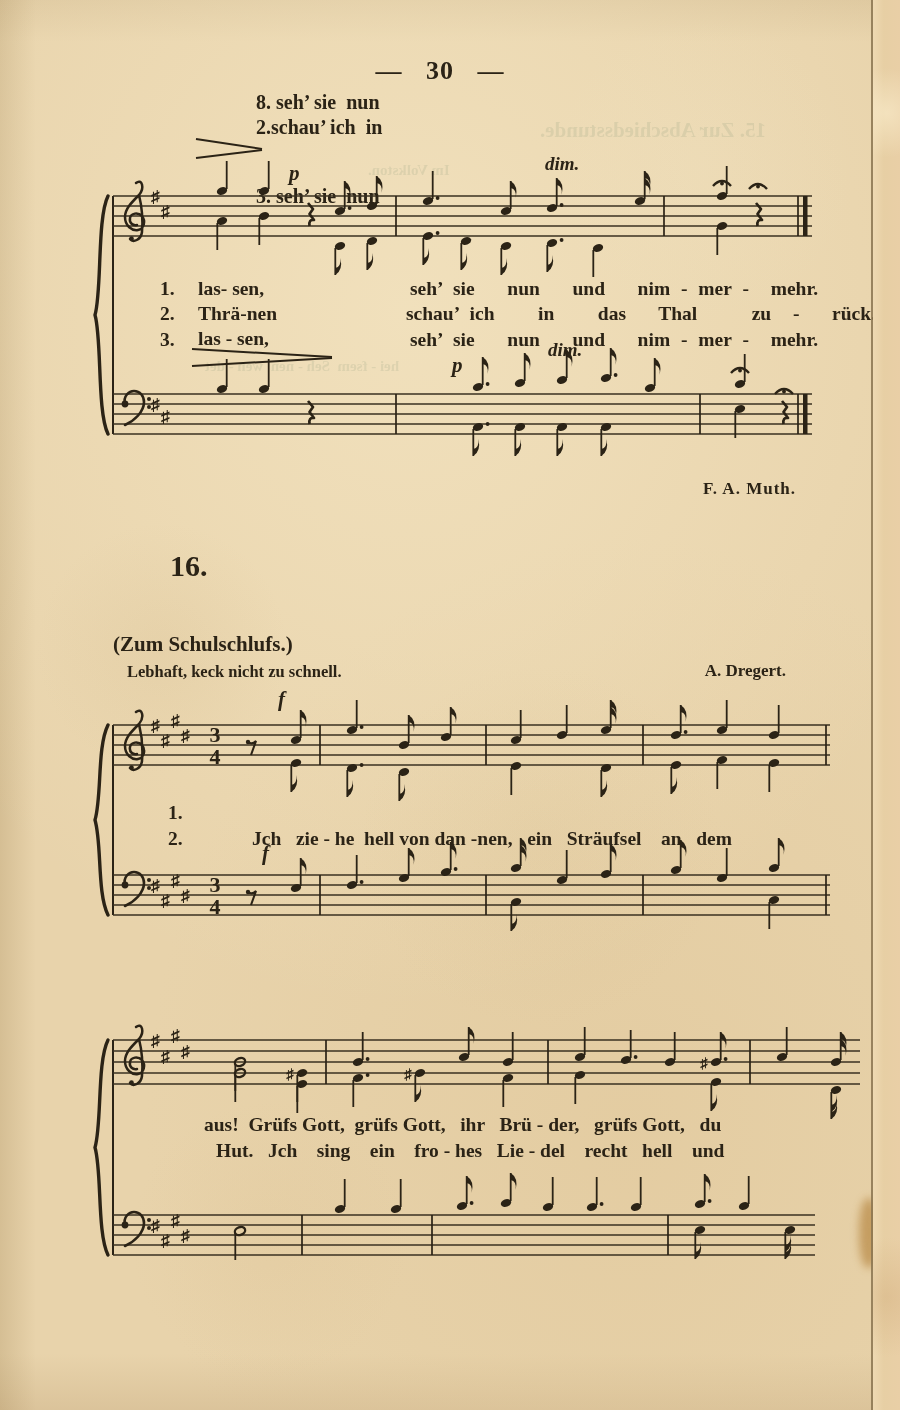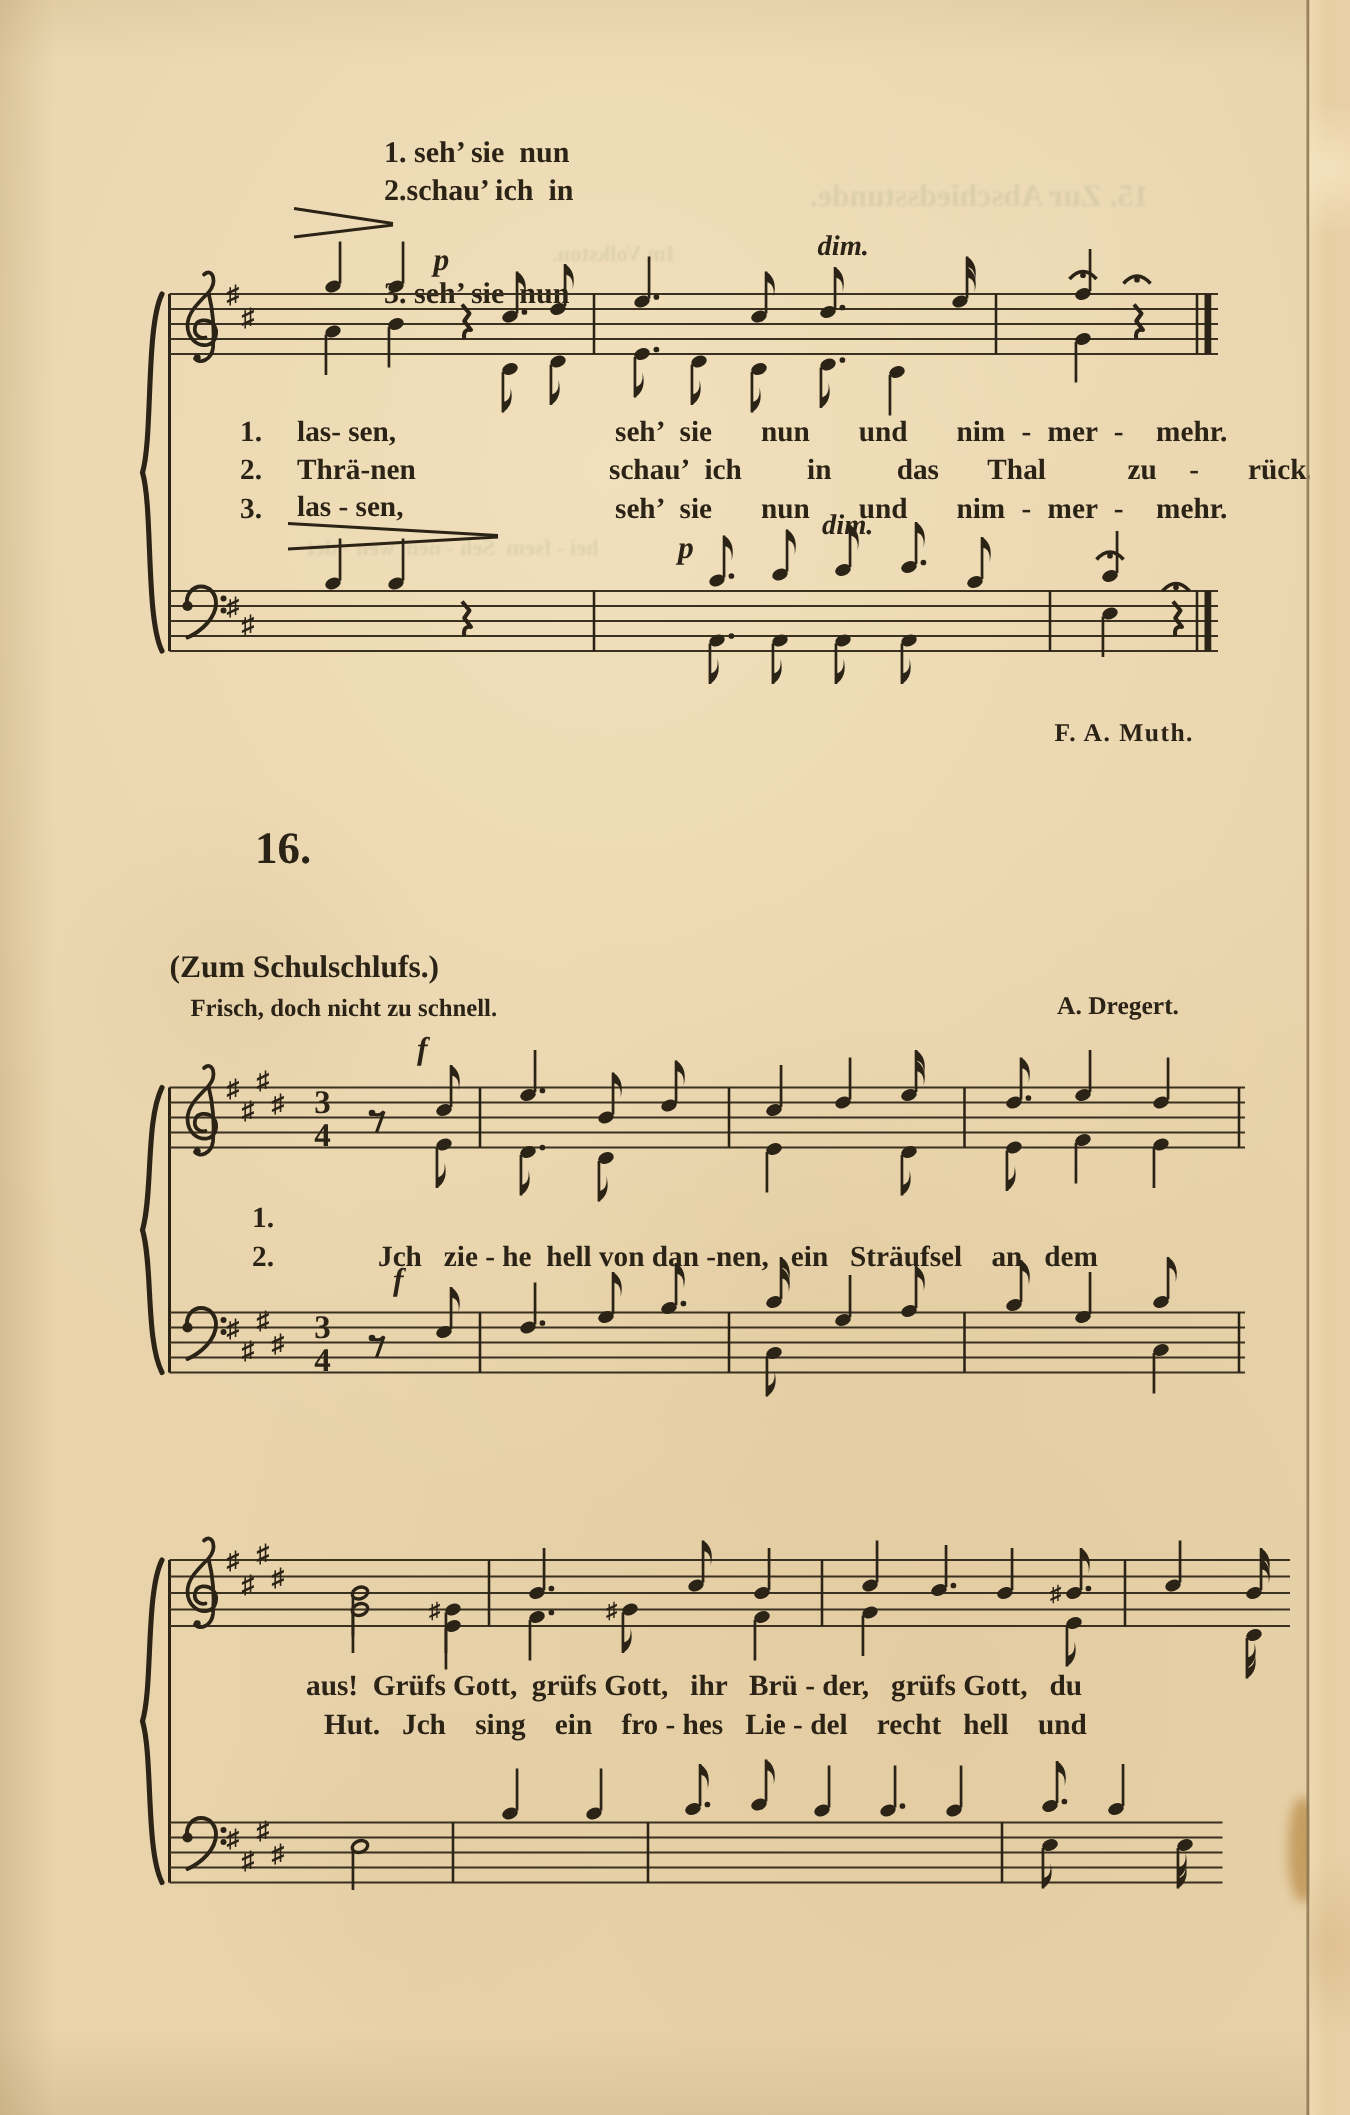--- a/index.html
+++ b/index.html
@@ -45,22 +45,23 @@
 </head>
 <body>
 
 <div class="page">
   <div class="mottle"></div>
 
   <div class="ghost" style="left:540px;top:118px;font-size:21px;">15. Zur Abschiedsstunde.</div>
   <div class="ghost" style="left:368px;top:162px;font-size:15px;">Im Volkston.</div>
   <div class="ghost" style="left:205px;top:358px;font-size:15px;">hei - fsem  Seh - nen  wen - det</div>
 
-
-  <div class="abs cue" style="top:90px;">1. seh’ sie  nun</div>
+  <div class="abs pagenum"><span>—</span> <span>30</span> <span>—</span></div>
+
+  <div class="abs cue" style="top:90px;">8. seh’ sie  nun</div>
   <div class="abs cue" style="top:115px;">2.schau’ ich  in</div>
   <div class="abs cue" style="top:140px;margin-top:44px;">3. seh’ sie  nun</div>
 
   <svg id="notation" width="900" height="1410" viewBox="0 0 900 1410">
       <path d="M108,196 C97,218 102,291 95,315 C102,339 97,412 108,434" stroke="#2b2316" stroke-width="3.4" fill="none" stroke-linecap="round"></path>
       <line x1="113" y1="196" x2="113" y2="434" stroke="#2b2316" stroke-width="2"></line>
       <path d="M108,725 C97,747 102,796 95,820 C102,844 97,893 108,915" stroke="#2b2316" stroke-width="3.4" fill="none" stroke-linecap="round"></path>
       <line x1="113" y1="725" x2="113" y2="915" stroke="#2b2316" stroke-width="2"></line>
       <path d="M108,1040 C97,1062 102,1123.5 95,1147.5 C102,1171.5 97,1233 108,1255" stroke="#2b2316" stroke-width="3.4" fill="none" stroke-linecap="round"></path>
       <line x1="113" y1="1040" x2="113" y2="1255" stroke="#2b2316" stroke-width="2"></line>
@@ -481,21 +482,21 @@
   <div class="abs lyr" style="top:303px;left:198px;">Thrä-nen</div>
   <div class="abs lyr sp" style="top:303px;left:406px;">schau’ ich    in    das   Thal     zu  -   rück.</div>
   <div class="abs lyr" style="top:329px;left:160px;">3.</div>
   <div class="abs lyr" style="top:328px;left:198px;">las - sen,</div>
   <div class="abs lyr sp" style="top:329px;left:410px;">seh’ sie   nun   und   nim - mer -  mehr.</div>
 
   <div class="abs attrib">F. A. Muth.</div>
 
   <div class="abs songnum">16.</div>
   <div class="abs subtitle">(Zum Schulschlufs.)</div>
-  <div class="abs tempo">Frisch, doch nicht zu schnell.</div>
+  <div class="abs tempo">Lebhaft, keck nicht zu schnell.</div>
   <div class="abs composer">A. Dregert.</div>
 
   <div class="abs lyr" style="top:802px;left:168px;">1.</div>
   <div class="abs lyr" style="top:828px;left:168px;">2.</div>
   <div class="abs lyr" style="top:828px;left:252px;">Jch   zie - he  hell von dan -nen,   ein   Sträufsel    an   dem</div>
 
   <div class="abs lyr" style="top:1114px;left:204px;">aus!  Grüfs Gott,  grüfs Gott,   ihr   Brü - der,   grüfs Gott,   du</div>
   <div class="abs lyr" style="top:1140px;left:216px;">Hut.   Jch    sing    ein    fro - hes   Lie - del    recht   hell    und</div>
 
   <div class="abs stain"></div>

